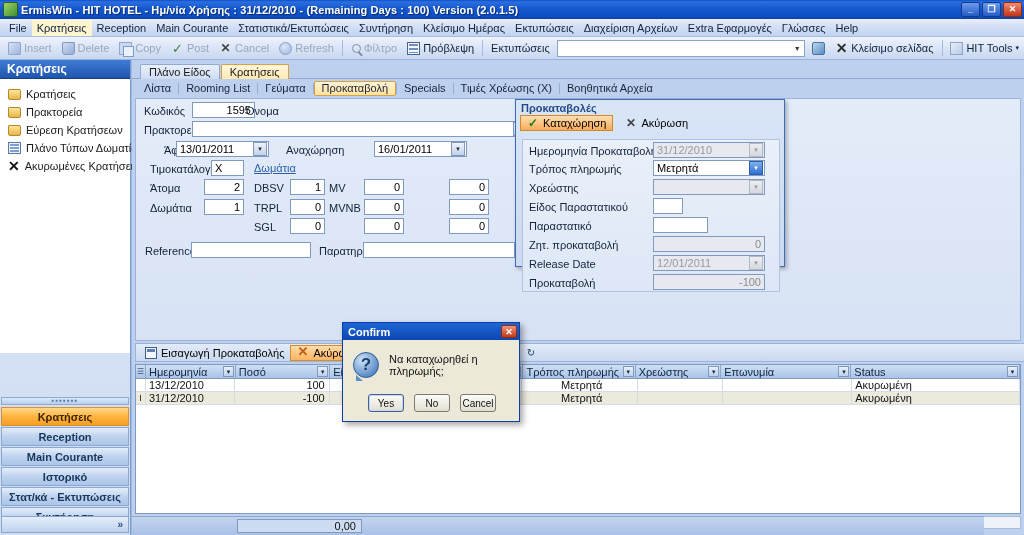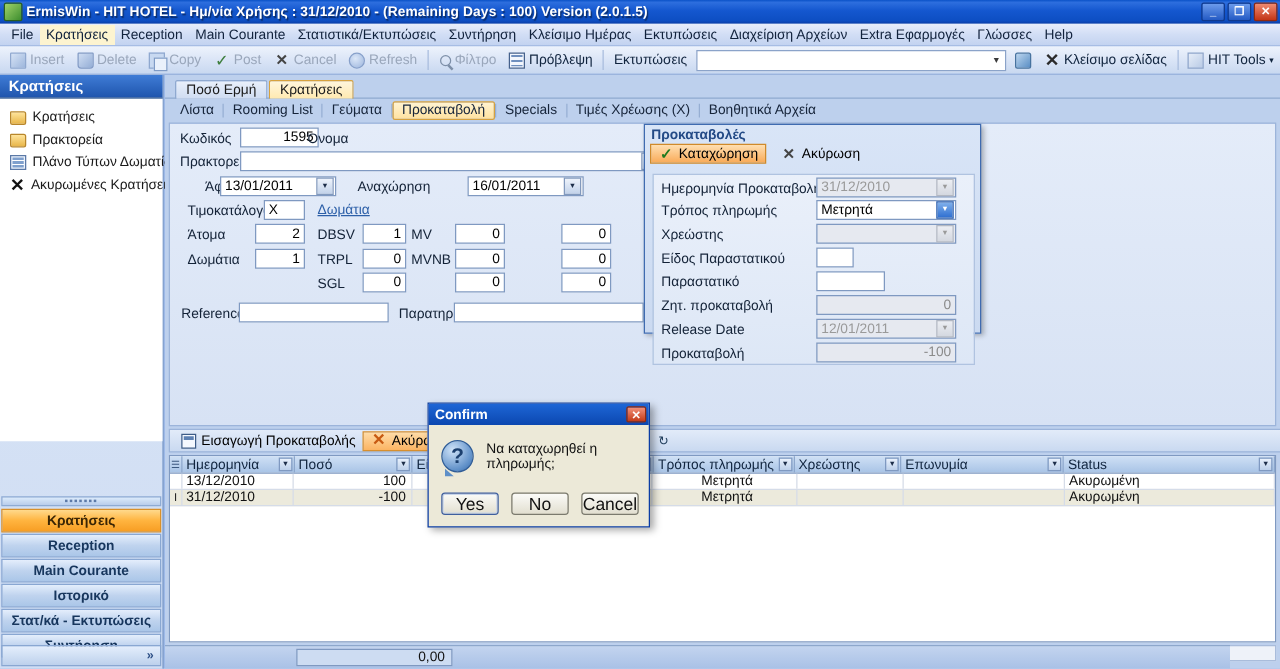--- a/index.html
+++ b/index.html
@@ -281,23 +281,23 @@
     display:flex; align-items:center; justify-content:center; flex:0 0 auto;
     position:relative;
   }
   #confirm .qicon::after {
     content:''; position:absolute; left:2px; bottom:-4px;
     border-left:7px solid #5e8fc8; border-top:6px solid transparent; border-bottom:0;
   }
   #confirm .cmsg { font-size:11px; color:#111; }
   #confirm .cbtns { position:absolute; left:0; bottom:9px; width:178px; display:flex; justify-content:center; gap:10px;}
   #confirm .cbtn {
-    width:46px; height:18px; background: linear-gradient(to bottom,#fbfbf8,#e2dfd0);
+    width:36px; height:18px; background: linear-gradient(to bottom,#fbfbf8,#e2dfd0);
     border:1px solid #7b7a6e; border-radius:3px;
-    display:flex;align-items:center;justify-content:center; font-size:14px; color:#111;
+    display:flex;align-items:center;justify-content:center; font-size:10px; color:#111;
   }
   #confirm .cbtn.def { border-color:#3f5f9e; box-shadow: inset 0 0 0 1px #c8d5ea; }
 </style>
 </head>
 <body>
 
 <div id="app">
 
   <div id="titlebar">
     <div class="tb-icon"></div>
@@ -386,20 +386,24 @@
     <div id="sb-list">
       <div class="sb-item">
         <span class="ic folder"></span>
         <span>Κρατήσεις</span>
       </div>
       <div class="sb-item">
         <span class="ic folder"></span>
         <span>Πρακτορεία</span>
       </div>
       <div class="sb-item">
+        <span class="ic folder"></span>
+        <span>Εύρεση Κρατήσεων</span>
+      </div>
+      <div class="sb-item">
         <span class="ic plan"></span>
         <span>Πλάνο Τύπων Δωματίων</span>
       </div>
       <div class="sb-item">
         <span class="sb-x">✕</span>
         <span>Ακυρωμένες Κρατήσεις</span>
       </div>
     </div>
 
     <div id="sb-grip">
@@ -416,21 +420,21 @@
     </div>
     <div id="sb-more">
       <span>»</span>
     </div>
   </div>
 
   <div id="main">
 
     <div id="tabs-underline"></div>
     <div id="tabs-outer">
-      <div class="otab">Ποσό Ερμή</div>
+      <div class="otab">Πλάνο Είδος</div>
       <div class="otab sel">Κρατήσεις</div>
     </div>
 
     <div id="subtabs">
       <div class="stab">Λίστα</div>
       <div class="stab-sep"></div>
       <div class="stab">Rooming List</div>
       <div class="stab-sep"></div>
       <div class="stab">Γεύματα</div>
       <div class="stab-sep"></div>

